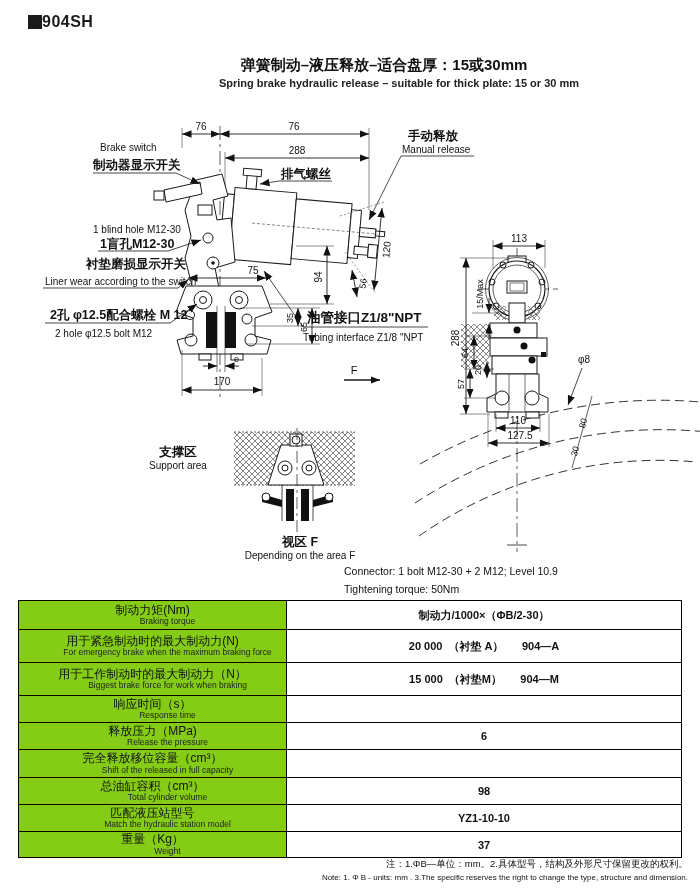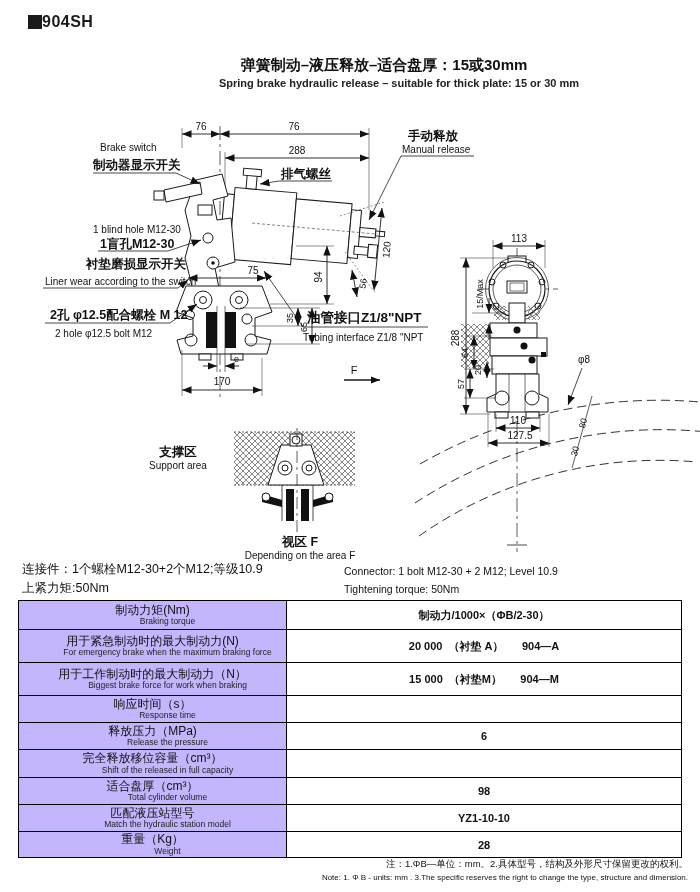--- a/index.html
+++ b/index.html
@@ -21,21 +21,21 @@
   .dimt{font-size:10px;}
   .dimts{font-size:9px;}
   
   .conn-zh{position:absolute;left:22px;top:560px;width:292px;font-size:12.5px;line-height:19px;}
   .conn-en{position:absolute;left:318px;top:562px;width:360px;font-size:10.5px;line-height:18px;margin-left:26px;}
   
   .spec{position:absolute;left:18px;top:600px;width:664px;border:1.6px solid #000;
         display:flex;flex-direction:column;box-sizing:border-box;}
   .row{display:flex;border-top:1px solid #000;box-sizing:border-box;}
   .row:first-child{border-top:none;}
-  .cl{width:268px;background:#c4b5fd;border-right:1px solid #000;display:flex;flex-direction:column;
+  .cl{width:268px;background:#84cc16;border-right:1px solid #000;display:flex;flex-direction:column;
       align-items:center;justify-content:center;text-align:center;box-sizing:border-box;padding:1px 0;}
   .cv{flex:1;display:flex;align-items:center;justify-content:center;font-size:11px;white-space:pre;font-weight:bold;}
   .zh{font-size:12px;line-height:1.2;}
   .en{font-size:8.5px;line-height:1.15;color:#222;margin-left:30px;}
   
   .note{position:absolute;right:12px;top:858px;text-align:right;}
   .note .nzh{font-size:9.5px;}
   .note .nen{font-size:8px;margin-top:2px;}
 </style>
 </head>
@@ -293,24 +293,20 @@
       <line x1="297" y1="428" x2="297" y2="534" stroke-width="0.7" stroke-dasharray="12 4 3 4"></line>
     </g>
     <g>
       <text class="zhl" x="178" y="456" text-anchor="middle">支撑区</text>
       <text class="enl" x="178" y="469" text-anchor="middle">Support area</text>
       <text class="zhl" x="300" y="546" text-anchor="middle">视区 F</text>
       <text class="enl" x="300" y="559" text-anchor="middle">Depending on the area F</text>
     </g>
   </svg>
 
-  <div class="conn-zh">
-    <div>连接件：1个螺栓M12-30+2个M12;等级10.9</div>
-    <div>上紧力矩:50Nm</div>
-  </div>
   <div class="conn-en">
     <div>Connector: 1 bolt M12-30 + 2 M12; Level 10.9</div>
     <div>Tightening torque: 50Nm</div>
   </div>
 
   <div class="spec">
     <div class="row" style="height:28px">
       <div class="cl">
         <span class="zh">制动力矩(Nm)</span>
         <span class="en">Braking torque</span>
@@ -345,38 +341,38 @@
       <div class="cv">6</div>
     </div>
     <div class="row" style="height:28px">
       <div class="cl">
         <span class="zh">完全释放移位容量（cm³）</span>
         <span class="en">Shift of the released in full capacity</span>
       </div>
     </div>
     <div class="row" style="height:27px">
       <div class="cl">
-        <span class="zh">适合盘厚（cm³）</span>
+        <span class="zh">总油缸容积（cm³）</span>
         <span class="en">Total cylinder volume</span>
       </div>
       <div class="cv">98</div>
     </div>
     <div class="row" style="height:27px">
       <div class="cl">
         <span class="zh">匹配液压站型号</span>
         <span class="en">Match the hydraulic station model</span>
       </div>
       <div class="cv">YZ1-10-10</div>
     </div>
     <div class="row" style="height:26px">
       <div class="cl">
         <span class="zh">重量（Kg）</span>
         <span class="en">Weight</span>
       </div>
-      <div class="cv">28</div>
+      <div class="cv">37</div>
     </div>
   </div>
 
   <div class="note">
     <div class="nzh">注：1.ΦB—单位：mm。2.具体型号，结构及外形尺寸保留更改的权利。</div>
     <div class="nen">Note: 1. Φ B - units: mm .   3.The specific reserves the right to change the type, structure and dimension.</div>
   </div>
 
 </div>
 

